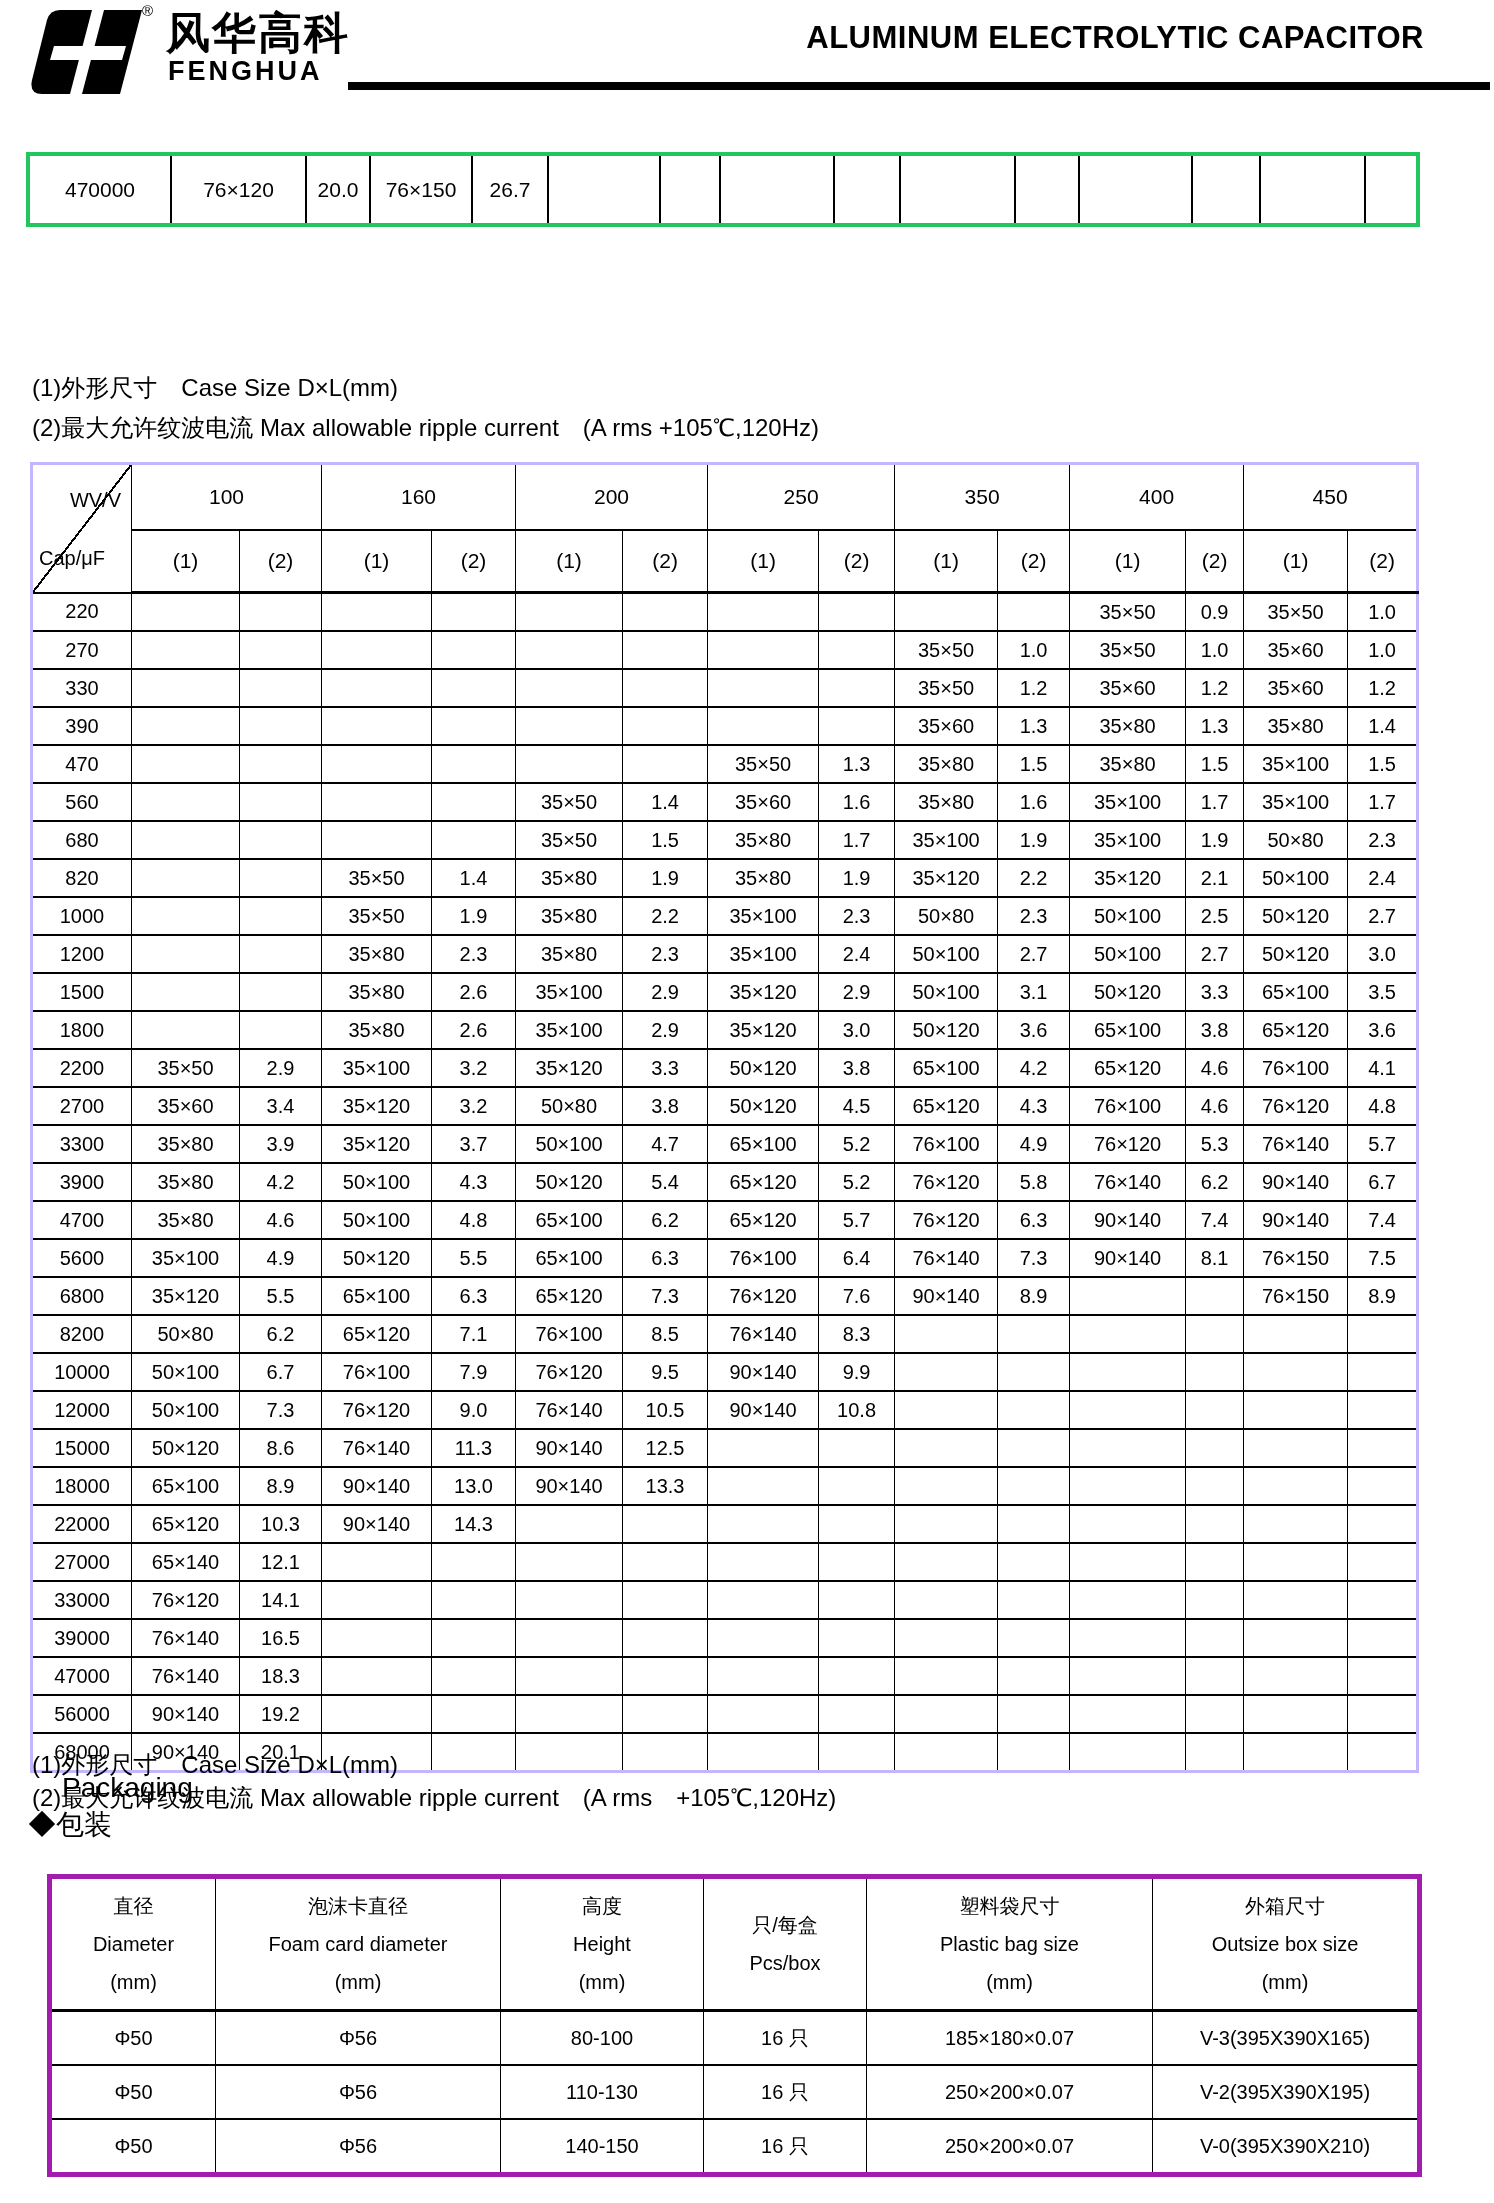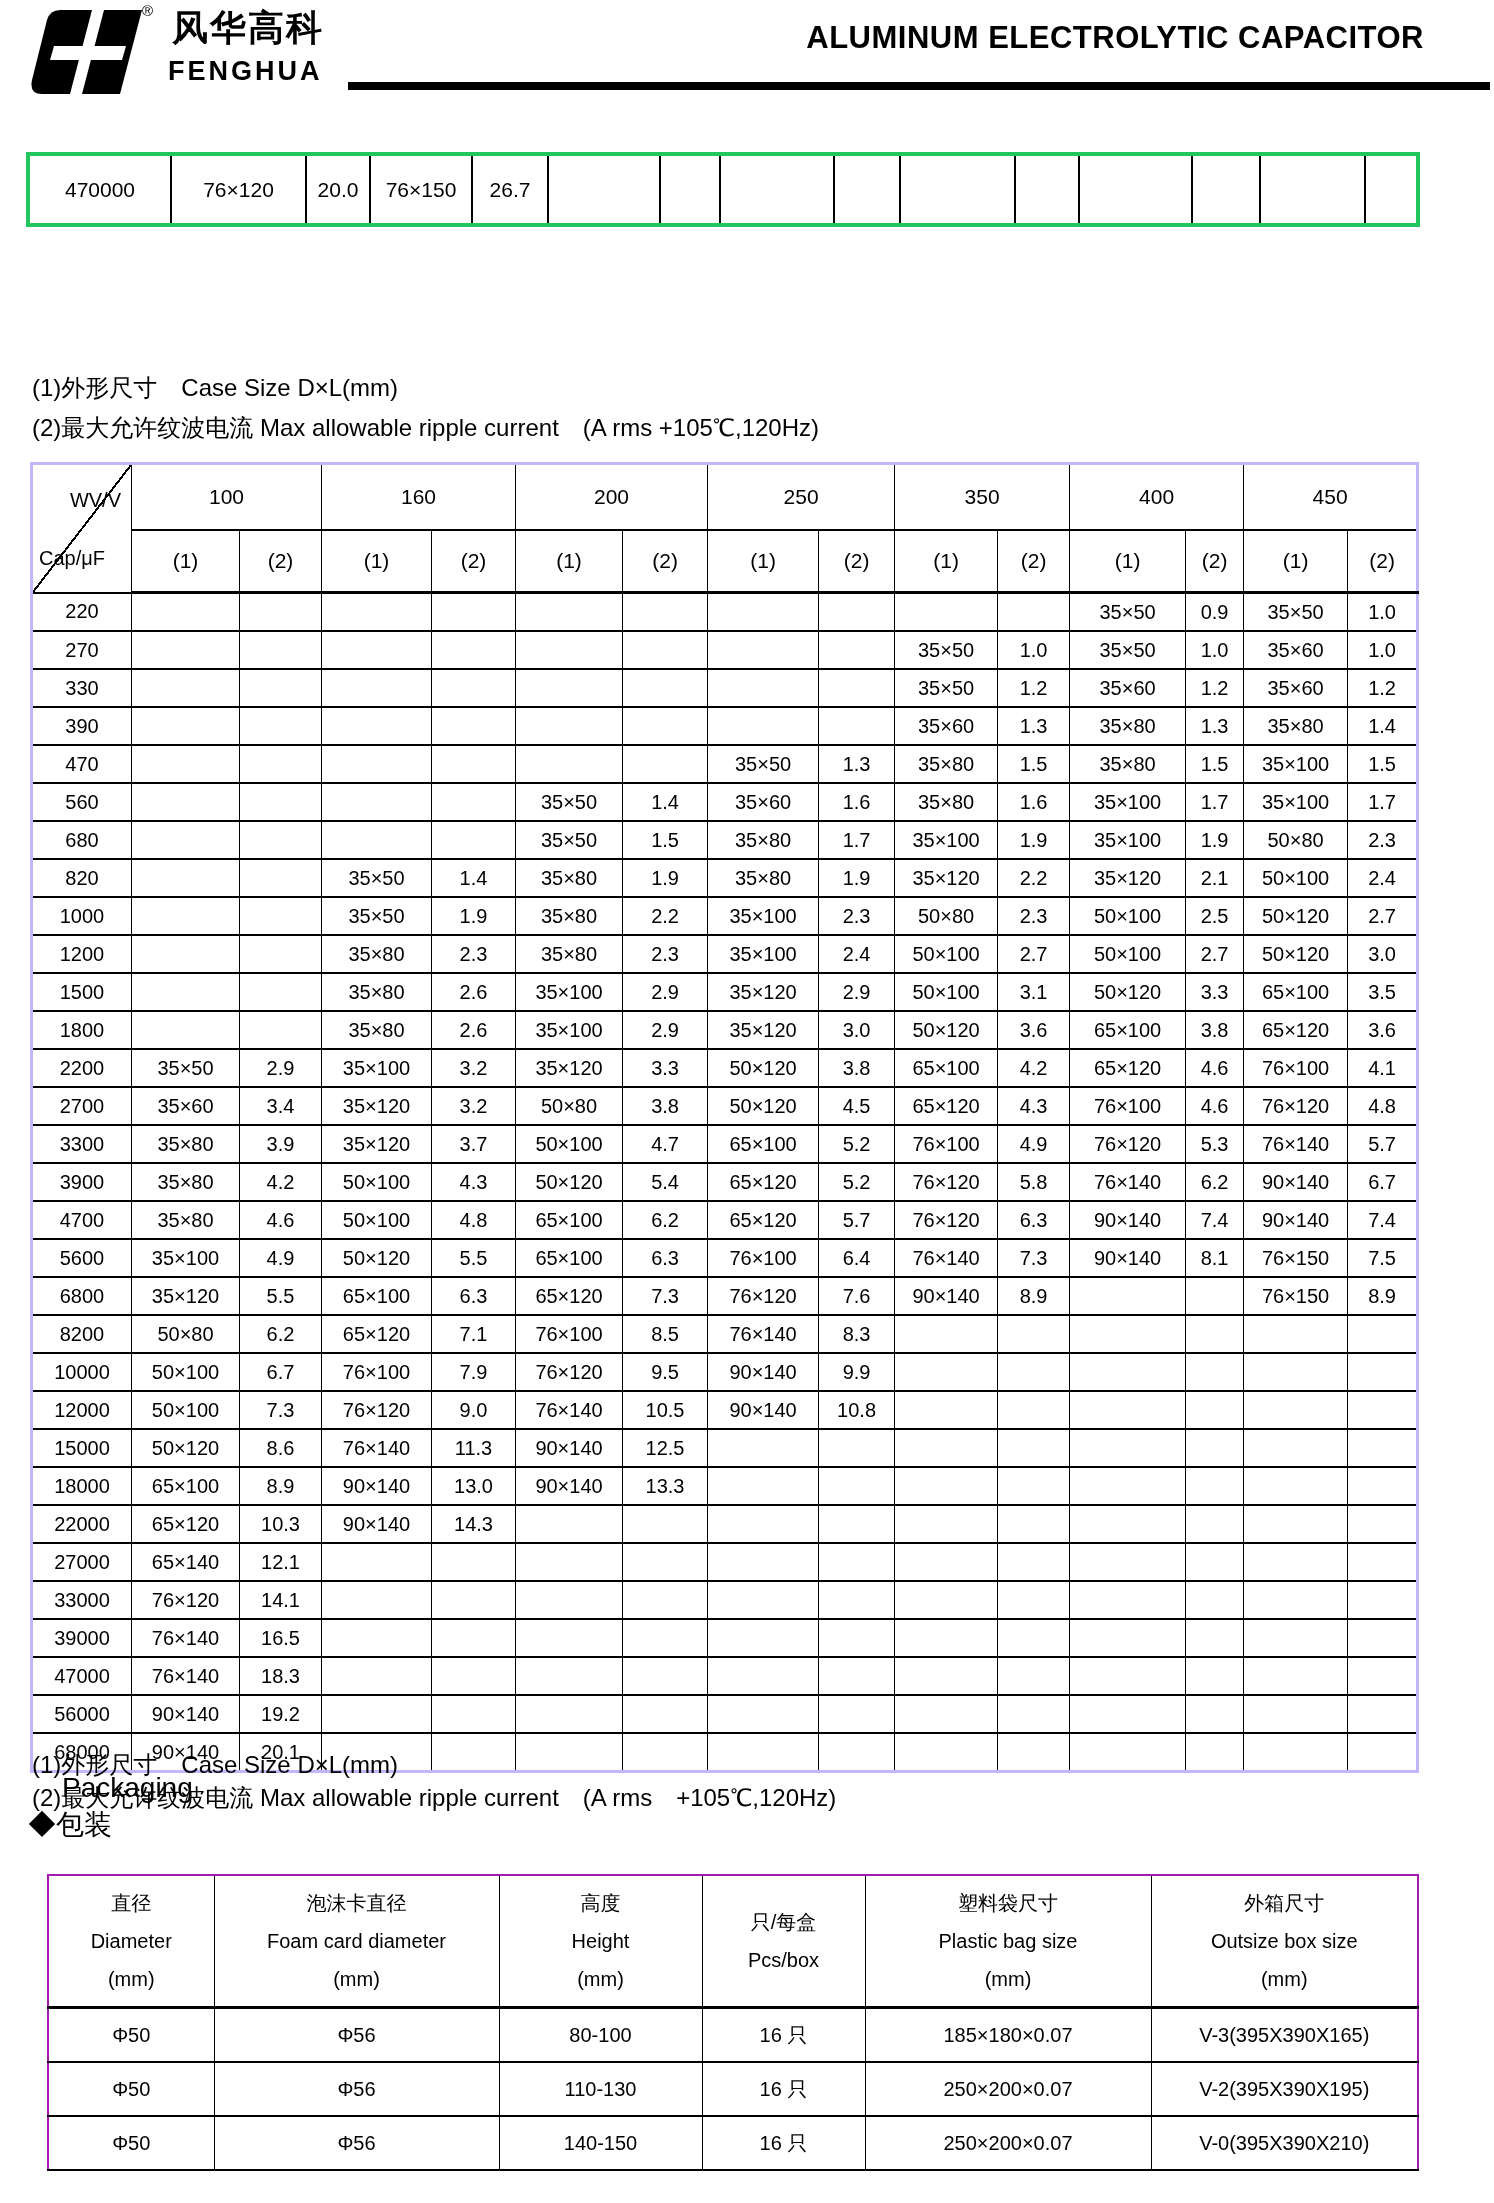--- a/index.html
+++ b/index.html
@@ -3,21 +3,21 @@
 <meta charset="utf-8">
 <style>
   html,body { margin:0; padding:0; background:#fff; }
   body {
     width:1494px; height:2203px; position:relative;
     font-family:"Liberation Sans", sans-serif; color:#000;
   }
   
   .logo-mark { position:absolute; left:30px; top:8px; width:118px; height:88px; }
   .reg { position:absolute; left:142px; top:2px; font-size:15px; }
-  .brand-cn { position:absolute; left:166px; top:4px; font-size:36px; font-weight:bold; letter-spacing:2px; white-space:nowrap;margin-left:6px; }
+  .brand-cn { position:absolute; left:166px; top:4px; font-size:44px; font-weight:bold; letter-spacing:2px; white-space:nowrap; }
   .brand-en { position:absolute; left:168px; top:56px; font-size:27px; font-weight:bold; letter-spacing:3px; }
   .page-title { position:absolute; top:20px; right:70px; font-size:31px; font-weight:bold; letter-spacing:0.5px; white-space:nowrap; }
   .header-rule { position:absolute; top:82px; left:348px; width:1142px; height:8px; background:#000; }
 
   
   table { border-collapse:collapse; table-layout:fixed; }
   td, th { text-align:center; vertical-align:middle; overflow:hidden; white-space:nowrap; font-weight:normal; }
 
   
   .top-table { position:absolute; left:26px; top:152px; width:1392px; border:4px solid #22c55e; }
@@ -36,21 +36,21 @@
   .main-table td { border:1px solid #000; border-top-width:2px; border-bottom-width:2px; font-size:20px; height:34px; }
   .corner { position:relative; padding:0; }
   .corner .diag { position:absolute; inset:0;
     background:linear-gradient(to bottom right, transparent calc(50% - 1px), #000 calc(50% - 1px), #000 calc(50% + 1px), transparent calc(50% + 1px)); }
   .corner .wv  { position:absolute; top:24px; right:10px; font-size:20px; }
   .corner .cap { position:absolute; bottom:22px; left:6px; font-size:20px; }
 
   
   .pack-heading { position:absolute; left:28px; top:1806px; font-size:28px; white-space:nowrap; }
   .pack-sub { position:absolute; left:62px; top:1772px; font-size:28px; }
-  .pack-table { position:absolute; left:47px; top:1874px; width:1372px; border:2px solid #a21caf;padding-left:30px; }
+  .pack-table { position:absolute; left:47px; top:1874px; width:1372px; border:5px solid #a21caf;padding-left:30px; }
   .pack-table th { border:1px solid #000; border-bottom:3px solid #000; height:128px; font-size:20px; }
   .pack-table th div { line-height:38px; }
   .pack-table td { border:1px solid #000; border-top-width:2px; border-bottom-width:2px; font-size:20px; height:50px; }
 </style>
 </head>
 <body>
 
 <div>
   <svg class="logo-mark" viewBox="0 0 118 88" xmlns="http://www.w3.org/2000/svg">
     <path d="M30,2 Q20,2 17,12 L2,72 Q-1,86 12,86 L44,86 L66,2 Z" fill="#000"></path>

